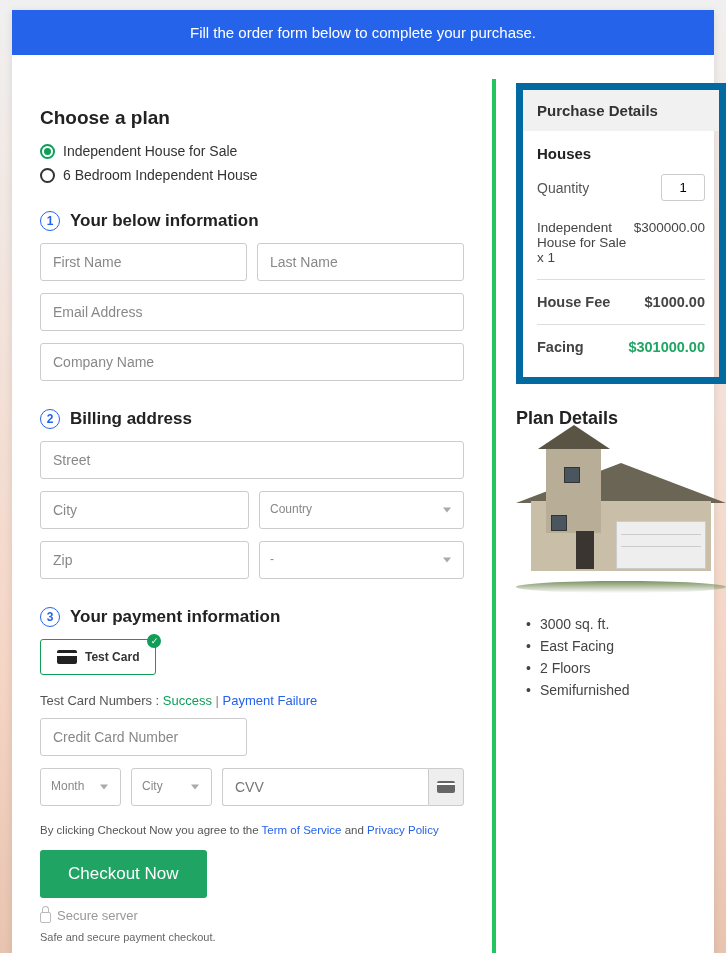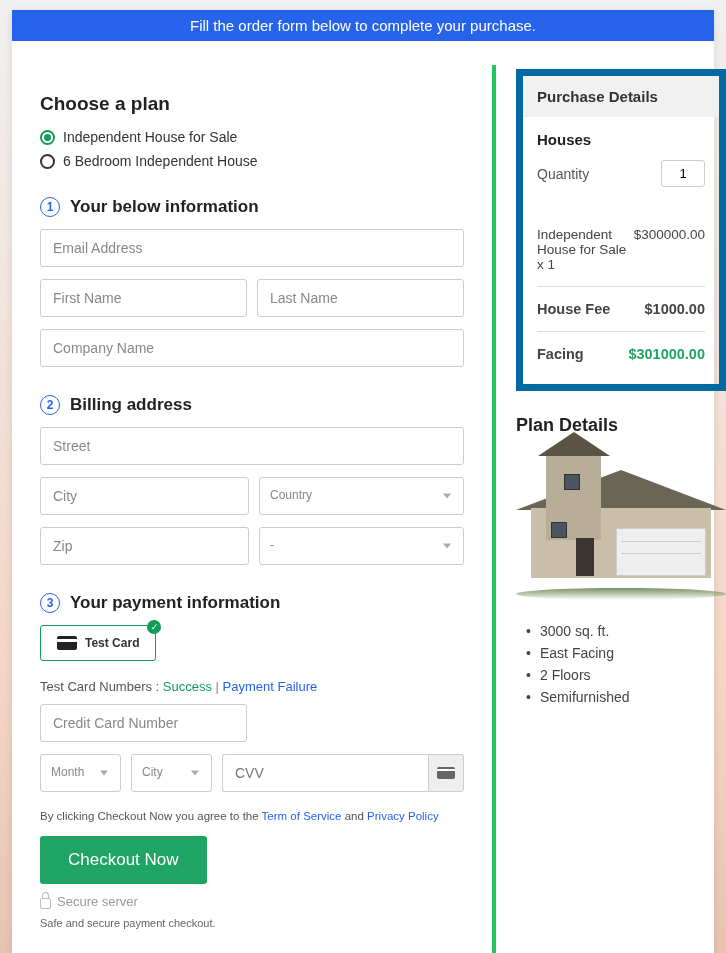--- a/index.html
+++ b/index.html
@@ -1,19 +1,19 @@
 <!DOCTYPE html>
 <html><head>
 <meta charset="utf-8">
 <style>
 * { box-sizing: border-box; margin: 0; padding: 0; }
 body { font-family: -apple-system, BlinkMacSystemFont, "Segoe UI", Arial, sans-serif; background: #e8e8e8; padding: 10px; }
 .bg-gradient { position: fixed; top: 0; left: 0; right: 0; bottom: 0; background: linear-gradient(180deg, #f0f0f0 0%, #f5d5c5 70%, #e8c4b0 100%); z-index: -1; }
 .container { width: 702px; margin: 0 auto; background: #fff; box-shadow: 0 2px 8px rgba(0,0,0,0.1); }
-.banner { background: #2563eb; color: #fff; text-align: center; padding: 7px; font-size: 15px; }
+.banner { background: #2563eb; color: #fff; text-align: center; padding: 14px; font-size: 15px; }
 .content { display: flex; }
 .left { flex: 1; padding: 28px 28px 28px 28px; border-right: 4px solid #22c55e; margin-top: 24px; }
 .right { width: 272px; padding: 28px 20px 28px 20px; }
 
 h2 { font-size: 19px; font-weight: 600; color: #222; margin-bottom: 14px; }
 h3 { font-size: 17px; font-weight: 600; color: #222; margin-bottom: 12px; display: flex; align-items: center; gap: 10px; }
 .step-num { display: inline-flex; align-items: center; justify-content: center; width: 20px; height: 20px; border: 1.5px solid #2563eb; border-radius: 50%; color: #2563eb; font-size: 12px; font-weight: 600; }
 
 .radio-row { display: flex; align-items: center; gap: 8px; margin-bottom: 8px; cursor: pointer; }
 .radio { width: 15px; height: 15px; border: 2px solid #333; border-radius: 50%; display: inline-flex; align-items: center; justify-content: center; }
@@ -52,21 +52,21 @@
 .checkout-btn { background: #1fa463; color: #fff; border: none; padding: 14px 28px; font-size: 17px; font-weight: 500; border-radius: 3px; cursor: pointer; margin-bottom: 10px; }
 .secure-row { display: flex; align-items: center; gap: 6px; color: #999; font-size: 13px; margin-bottom: 8px; }
 .lock { width: 11px; height: 11px; border: 1.5px solid #bbb; border-radius: 2px; position: relative; margin-top: 4px; }
 .lock::before { content: ""; position: absolute; top: -7px; left: 1px; width: 5px; height: 6px; border: 1.5px solid #bbb; border-bottom: none; border-radius: 4px 4px 0 0; }
 .safe-text { font-size: 11px; color: #666; }
 
 .panel { border: 7px solid #0369a1; margin-bottom: 24px; }
 .panel-head { background: #f1f1f1; padding: 12px 14px; font-size: 15px; font-weight: 600; color: #333; }
 .panel-body { padding: 14px; }
 .subhead { font-size: 15px; font-weight: 700; color: #222; margin-bottom: 12px; }
-.qty-row { display: flex; justify-content: space-between; align-items: center; margin-bottom: 32px; }
+.qty-row { display: flex; justify-content: space-between; align-items: center; margin-bottom: 11px; }
 .qty-label { font-size: 14px; color: #555; }
 .qty-input { width: 44px; padding: 5px; border: 1px solid #ccc; border-radius: 3px; text-align: center; font-size: 13px; }
 .line { display: flex; justify-content: space-between; font-size: 13.5px; color: #444; padding: 8px 0; }
 .line.bold { font-weight: 600; font-size: 14.5px; }
 .divider { border-top: 1px solid #ddd; margin: 6px 0; }
 .total-val { color: #1fa463; font-weight: 700; }
 
 .plan-details h2 { font-size: 18px; margin-bottom: 14px; }
 .house-img { width: 210px; height: 150px; margin: 0 auto 20px; position: relative; }
 .roof { position: absolute; top: 20px; left: 0; width: 0; height: 0; border-left: 105px solid transparent; border-right: 105px solid transparent; border-bottom: 40px solid #6b6555; }
@@ -104,26 +104,26 @@
         <span class="radio"></span>
         <span class="radio-label">6 Bedroom Independent House</span>
       </div>
 
       <div class="section">
         <h3>
             <span class="step-num">1</span>
             <span>Your below information</span>
           </h3>
         <div class="row">
-            <input class="input" placeholder="Email Address" style="">
-          </div>
-        <div class="row">
           <input class="input" placeholder="First Name" style="">
           <input class="input" placeholder="Last Name" style="">
         </div>
+        <div class="row">
+            <input class="input" placeholder="Email Address" style="">
+          </div>
         <div class="row">
             <input class="input" placeholder="Company Name" style="">
           </div>
       </div>
 
       <div class="section">
         <h3>
             <span class="step-num">2</span>
             <span>Billing address</span>
           </h3>

